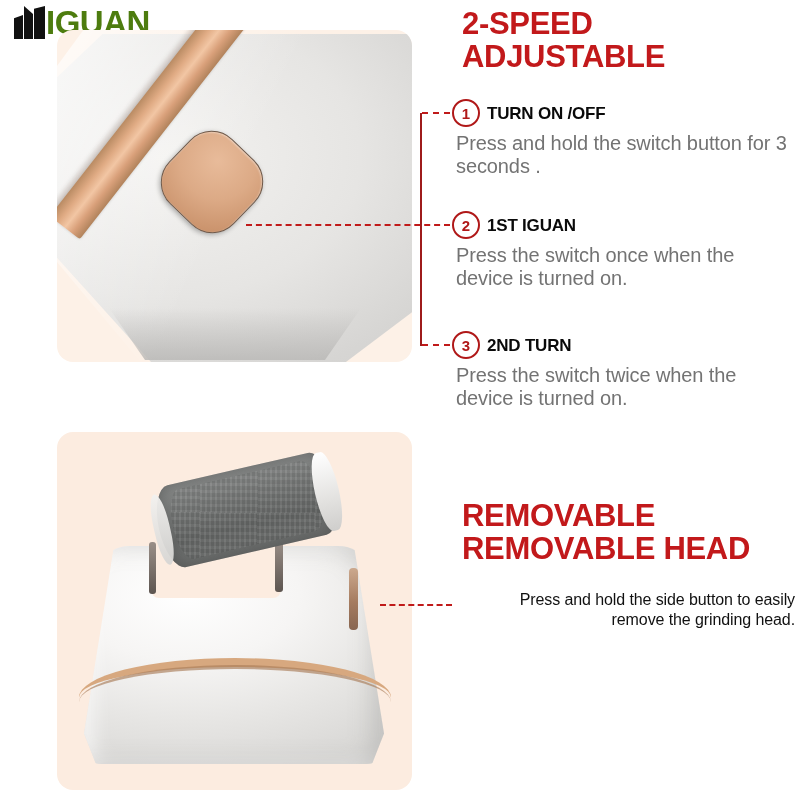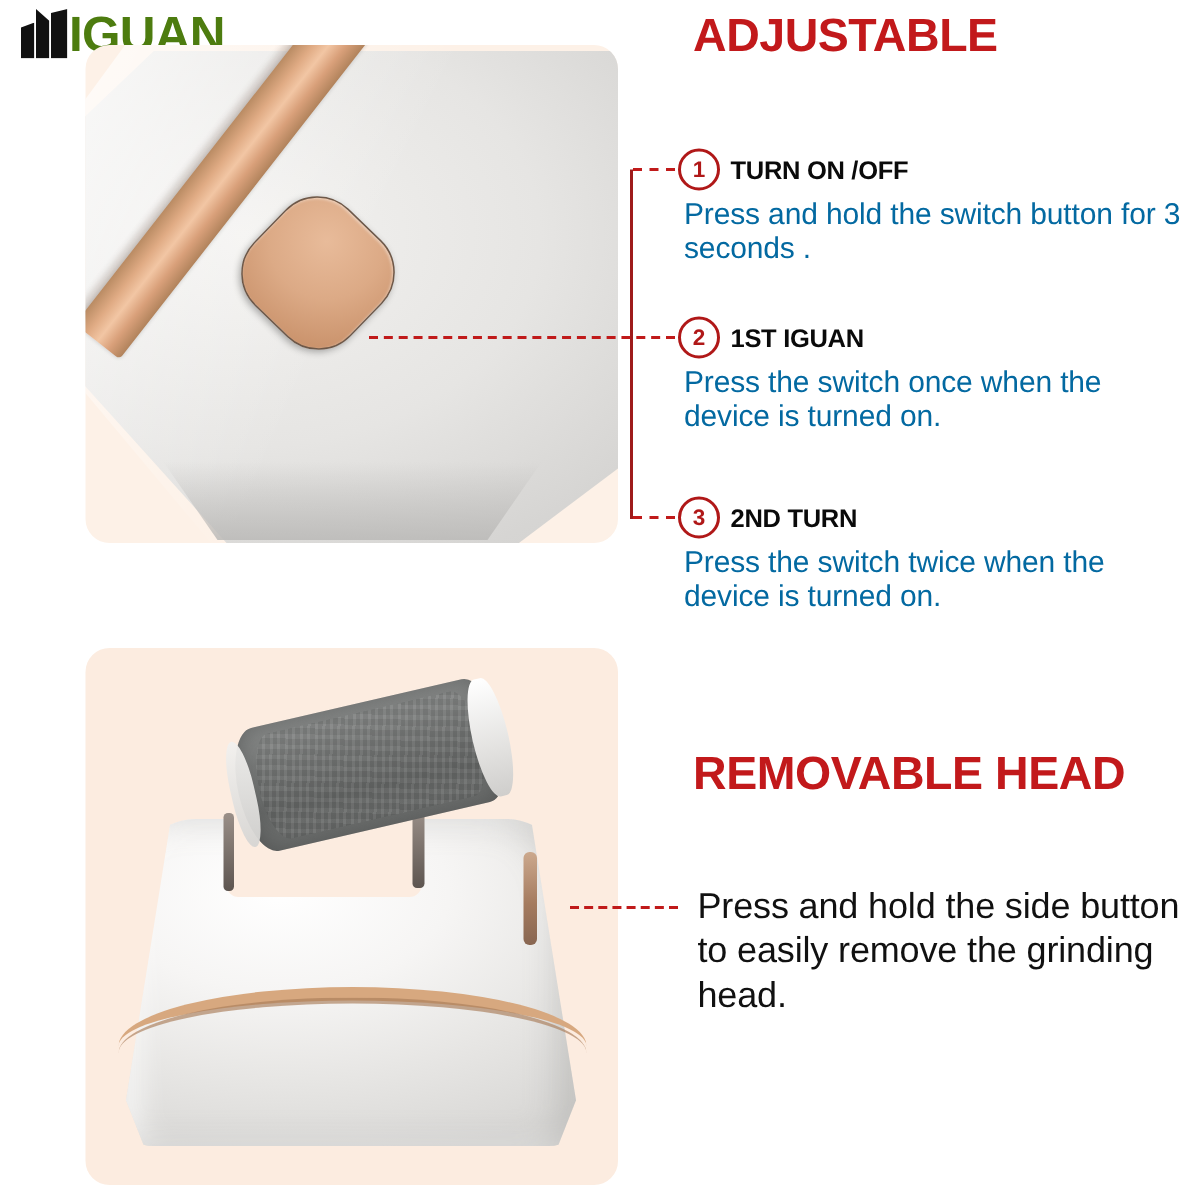--- a/index.html
+++ b/index.html
@@ -165,32 +165,32 @@
   .item-head{display:flex;align-items:center;gap:7px;}
   .num{
     width:24px;height:24px;min-width:24px;border:2px solid #b01818;border-radius:50%;
     color:#b01818;font-weight:bold;font-size:15px;
     display:flex;align-items:center;justify-content:center;line-height:1;
   }
   .item-title{
     color:#0a0a0a;font-weight:bold;font-size:17px;letter-spacing:-0.2px;line-height:1;
   }
   .item-body{
-    color:#0369a1;font-size:20px;line-height:1.16;margin-top:5px;margin-left:4px;
+    color:#737373;font-size:20px;line-height:1.16;margin-top:5px;margin-left:4px;
     letter-spacing:-0.1px;
   }
 
   .i1{left:452px;top:99px;}
   .i2{left:452px;top:211px;}
   .i3{left:452px;top:331px;}
 
   .title-removable{position:absolute;left:462px;top:500px;width:336px;}
   .bot-body{
     position:absolute;left:465px;top:590px;width:330px;
-    color:#111;font-size:24px;line-height:1.22;letter-spacing:-0.1px;
+    color:#111;font-size:16px;line-height:1.22;letter-spacing:-0.1px;text-align:right;
   }
 </style>
 </head>
 <body>
 
 <div class="page">
 
   <div class="logo">
     <span class="logo-m">
       <span class="bar b1"></span>
@@ -225,20 +225,21 @@
     </div>
   </div>
 
   <div class="bracket-v"></div>
   <div class="dash-h d1"></div>
   <div class="dash-h d2"></div>
   <div class="dash-h d3"></div>
   <div class="dash-h d4"></div>
 
   <div class="title-2speed">
+    <div class="head-red">2-SPEED</div>
     <div class="head-red">ADJUSTABLE</div>
   </div>
 
   <div class="item i1">
     <div class="item-head">
       <span class="num">1</span>
       <span class="item-title">TURN ON /OFF</span>
     </div>
     <div class="item-body">Press and hold the switch button for 3 seconds .</div>
   </div>
@@ -253,18 +254,19 @@
 
   <div class="item i3">
     <div class="item-head">
       <span class="num">3</span>
       <span class="item-title">2ND TURN</span>
     </div>
     <div class="item-body">Press the switch twice when the device is turned on.</div>
   </div>
 
   <div class="title-removable">
+    <div class="head-red">REMOVABLE</div>
     <div class="head-red">REMOVABLE HEAD</div>
   </div>
 
   <div class="bot-body">Press and hold the side button to easily remove the grinding head.</div>
 
 </div>
 
 </body></html>

